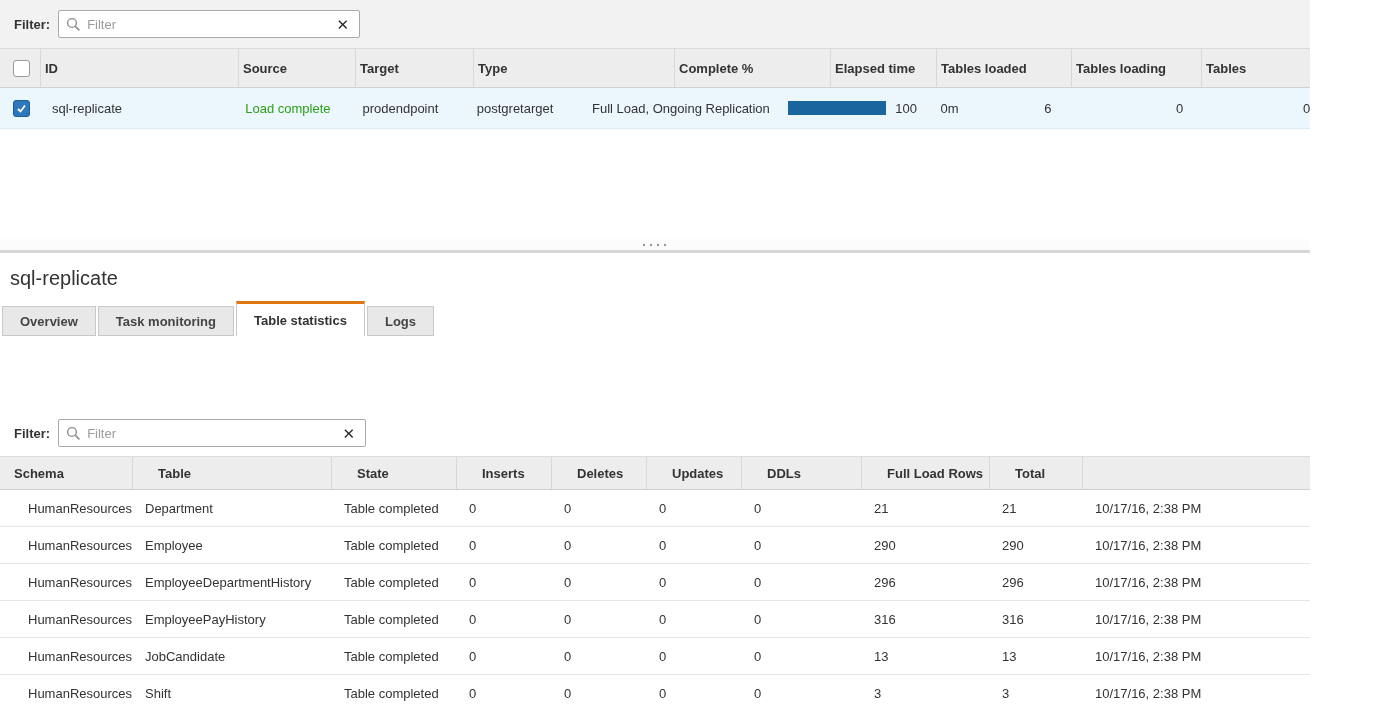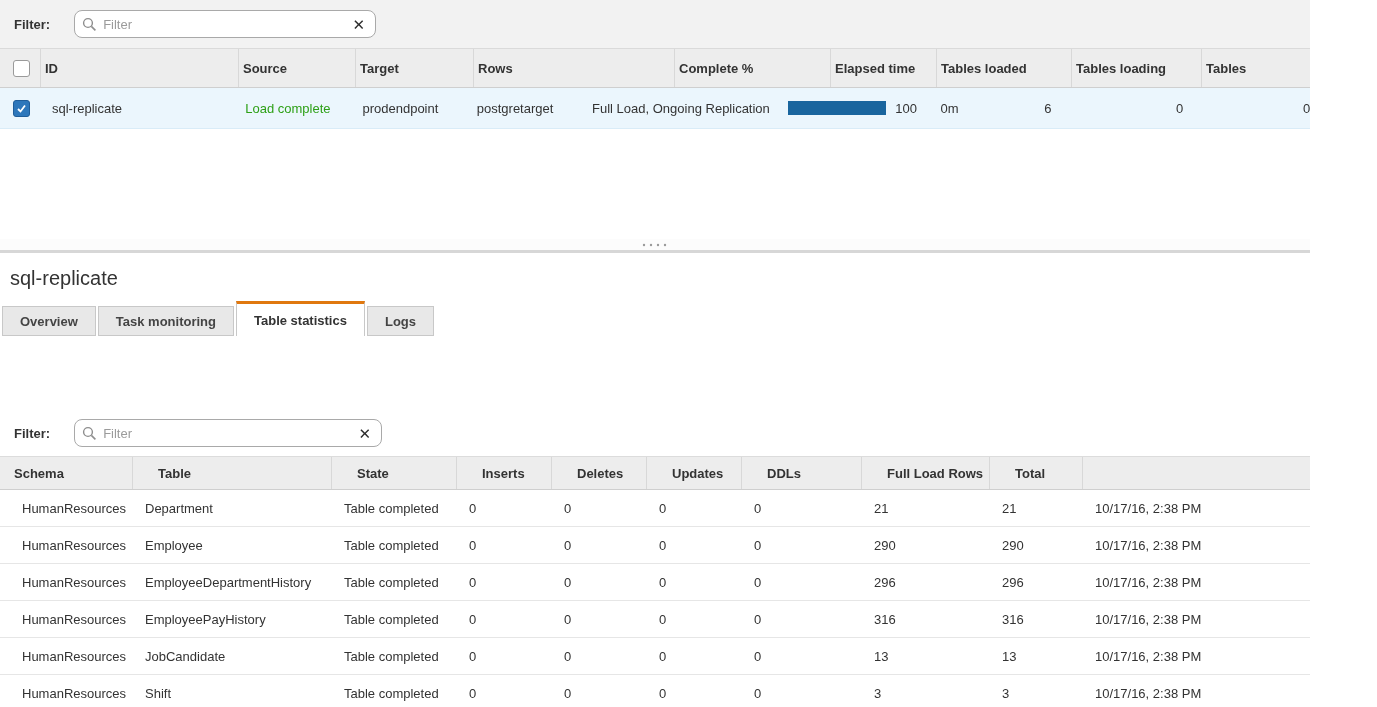--- a/index.html
+++ b/index.html
@@ -32,25 +32,24 @@
     box-sizing: border-box;
     background: #ffffff;
   }
   .filter-label { font-weight: bold; margin-right: 8px; color: #333; }
   .filter-box {
     position: relative;
     width: 302px;
     height: 28px;
     background: #fff;
     border: 1px solid #a9a9a9;
-    border-radius: 8px;
-    display: flex;
-    align-items: center;
-    box-sizing: border-box;
-    margin-left: 16px;
+    border-radius: 2px;
+    display: flex;
+    align-items: center;
+    box-sizing: border-box;
   }
   .filter-box .search-svg { margin-left: 7px; flex: 0 0 auto; }
   .filter-input {
     border: none;
     outline: none;
     flex: 1 1 auto;
     min-width: 0;
     font-size: 13px;
     color: #333;
     padding: 0 6px;
@@ -218,21 +217,21 @@
     align-items: center;
     background: #fff;
     border-bottom: 1px solid #e6e6e6;
   }
   .stats-row .td {
     padding-left: 13px;
     box-sizing: border-box;
     overflow: hidden;
     white-space: nowrap;
   }
-  .stats-row .td:first-child { padding-left: 22px; }
+  .stats-row .td:first-child { padding-left: 28px; }
   .s-schema { width: 132px; }
   .s-table  { width: 199px; }
   .s-state  { width: 125px; }
   .s-ins    { width: 95px; }
   .s-del    { width: 95px; }
   .s-upd    { width: 95px; }
   .s-ddl    { width: 120px; }
   .s-flr    { width: 128px; }
   .s-total  { width: 93px; }
   .s-lu     { width: 140px; }
@@ -255,21 +254,21 @@
     </div>
   </div>
 
   <div class="tasks-header">
     <div class="th c-cb">
       <div class="cb"></div>
     </div>
     <div class="th c-id">ID</div>
     <div class="th c-source">Source</div>
     <div class="th c-target">Target</div>
-    <div class="th c-type">Rows</div>
+    <div class="th c-type">Type</div>
     <div class="th c-complete">Complete %</div>
     <div class="th c-elapsed">Elapsed time</div>
     <div class="th c-tloaded">Tables loaded</div>
     <div class="th c-tloading">Tables loading</div>
     <div class="th c-tlast">Tables</div>
   </div>
 
   <div class="tasks-row">
     <div class="td c-cb">
       <div class="cb checked">

